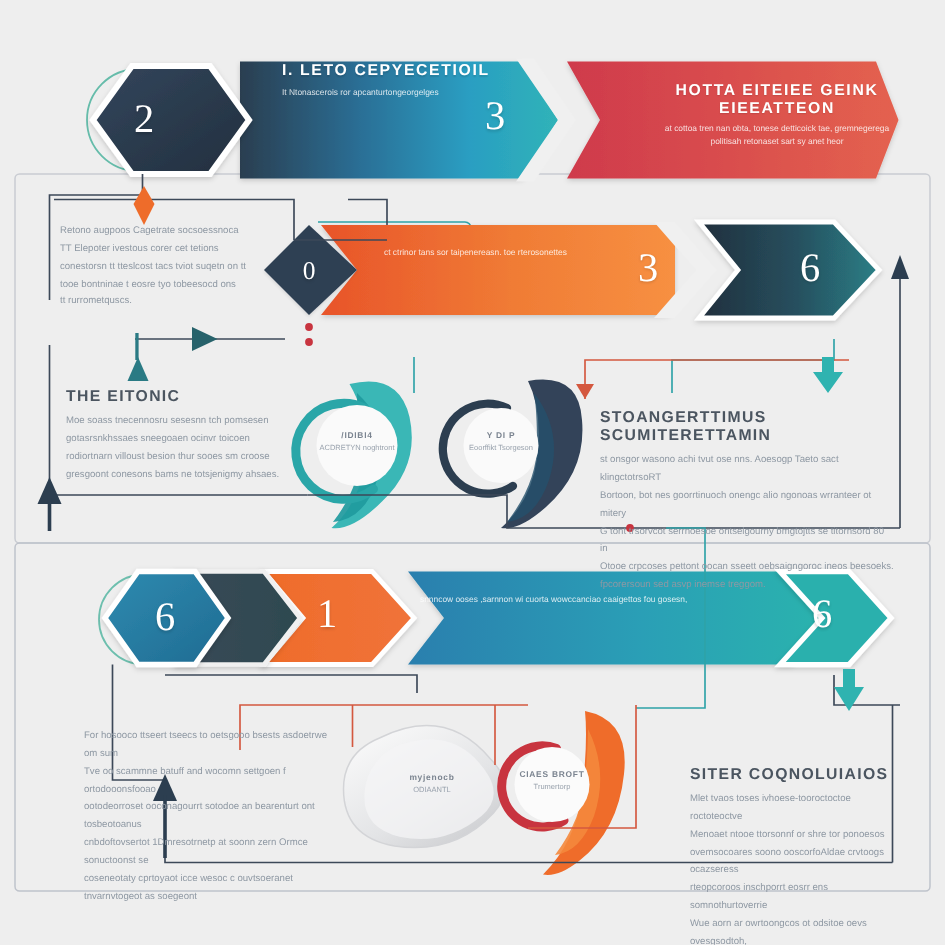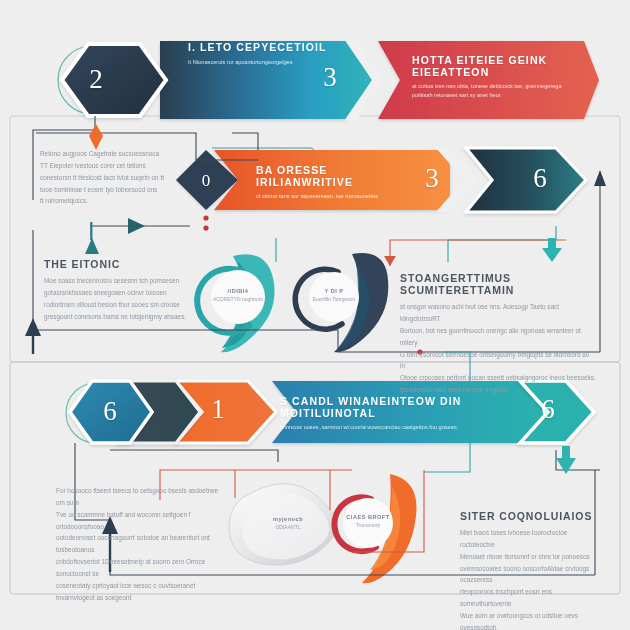--- a/index.html
+++ b/index.html
@@ -261,38 +261,36 @@
   </svg>
 
   <div class="num" style="left:96px;top:66px;width:34px;margin-left:-17px;">2</div>
 
   <div class="bantext" style="left:188px;top:42px;width:150px;">
     <p class="bt">I. LETO CEPYECETIOIL</p>
     <p class="bs">It Ntonascerois ror apcanturtongeorgelges</p>
   </div>
   <div class="num" style="left:330px;top:64px;width:34px;margin-left:-17px;">3</div>
 
-  <div class="bantext" style="left:412px;top:55px;width:170px;">
+  <div class="bantext" style="left:433px;top:55px;width:170px;text-align:center;">
     <p class="bt">HOTTA EITEIEE GEINK EIEEATTEON</p>
     <p class="bs">at cottoa tren nan obta, tonese detticoick tae, gremnegerega politisah retonaset sart sy anet heor</p>
   </div>
 
   <div class="num sm" style="left:206px;top:172px;width:30px;margin-left:-15px;">0</div>
 
   <div class="bantext" style="left:256px;top:165px;width:170px;">
-    <p class="bt">BA ORESSE IRILIANWRITIVE</p>
     <p class="bs">ct ctrinor tans sor taipenereasn. toe rterosonettes</p>
   </div>
   <div class="num" style="left:432px;top:165px;width:34px;margin-left:-17px;">3</div>
   <div class="num" style="left:540px;top:165px;width:34px;margin-left:-17px;">6</div>
 
   <div class="num" style="left:110px;top:398px;width:34px;margin-left:-17px;">6</div>
   <div class="num" style="left:218px;top:396px;width:34px;margin-left:-17px;">1</div>
   <div class="bantext" style="left:280px;top:396px;width:220px;">
-    <p class="bt">S CANDL WINANEINTEOW DIN MOITILUINOTAL</p>
     <p class="bs">snnncow ooses ,sarnnon wi cuorta wowccanciao caaigettos fou gosesn,</p>
   </div>
   <div class="num" style="left:548px;top:396px;width:34px;margin-left:-17px;">6</div>
 
   <div class="tblock" style="left:40px;top:148px;width:160px;">
     <p class="bd">Retono augpoos Cagetrate socsoessnoca</p>
     <p class="bd">TT Elepoter ivestous corer cet tetions</p>
     <p class="bd">conestorsn tt tteslcost tacs tviot suqetn on tt</p>
     <p class="bd">tooe bontninae t eosre tyo tobeesocd ons</p>
     <p class="bd">tt rurrometquscs.</p>

